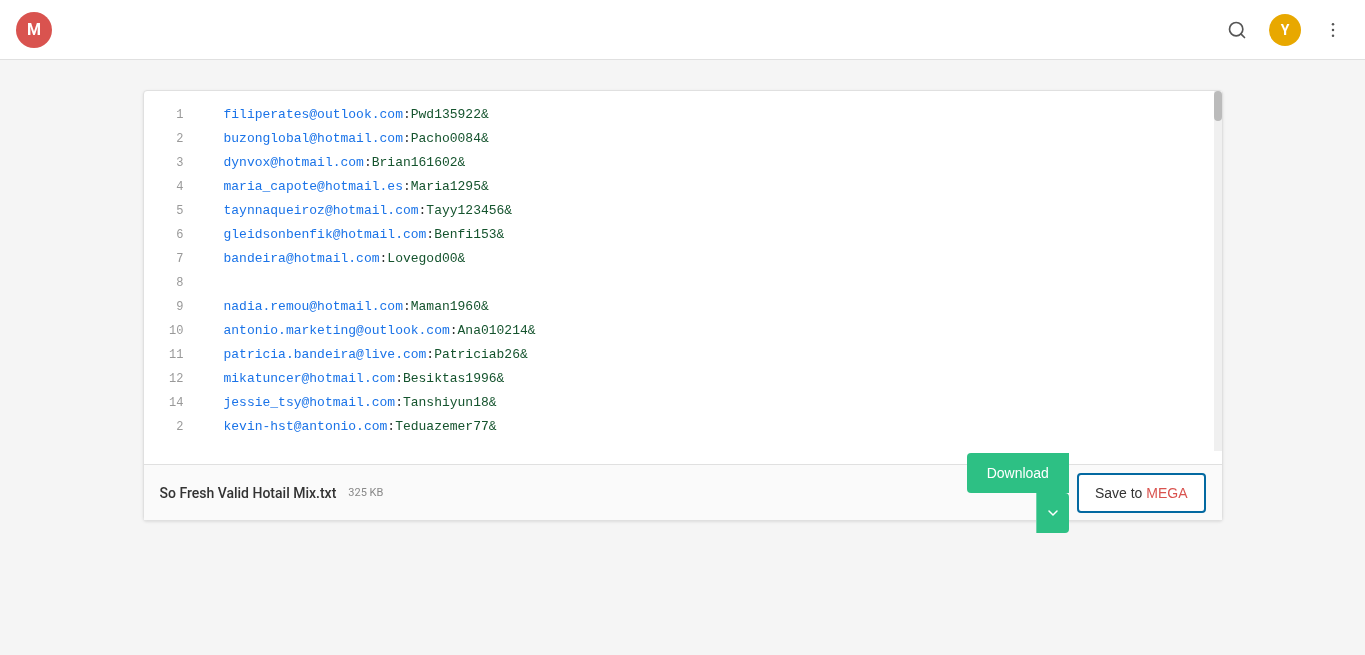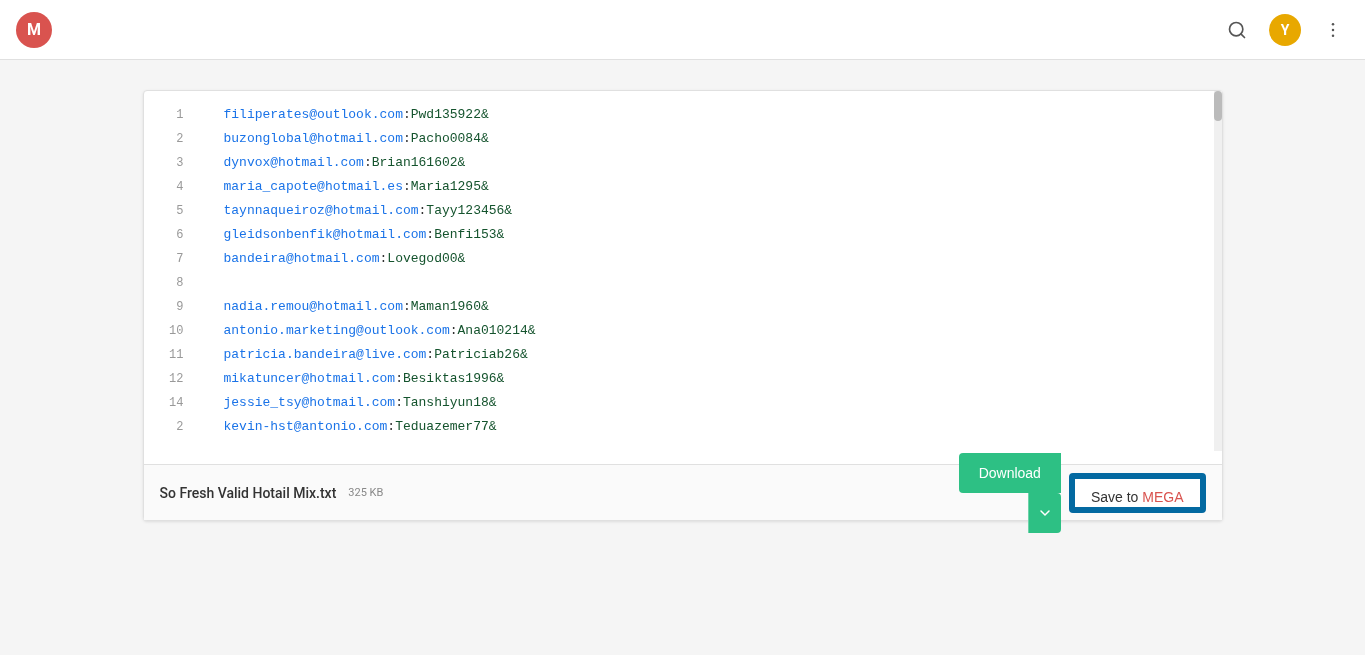--- a/index.html
+++ b/index.html
@@ -226,21 +226,21 @@
       cursor: pointer;
       border-radius: 0 4px 4px 0;
       height: 40px;
       display: flex;
       align-items: center;
     }
 
     .save-mega-btn {
       background: #fff;
       color: #333;
-      border: 6px solid #0369a1;
+      border: 2px solid #0369a1;
       padding: 10px 16px;
       font-size: 14px;
       cursor: pointer;
       border-radius: 4px;
       height: 40px;
     }
 
     .save-mega-btn span.mega-highlight {
       color: #d9534f;
       font-weight: 500;

